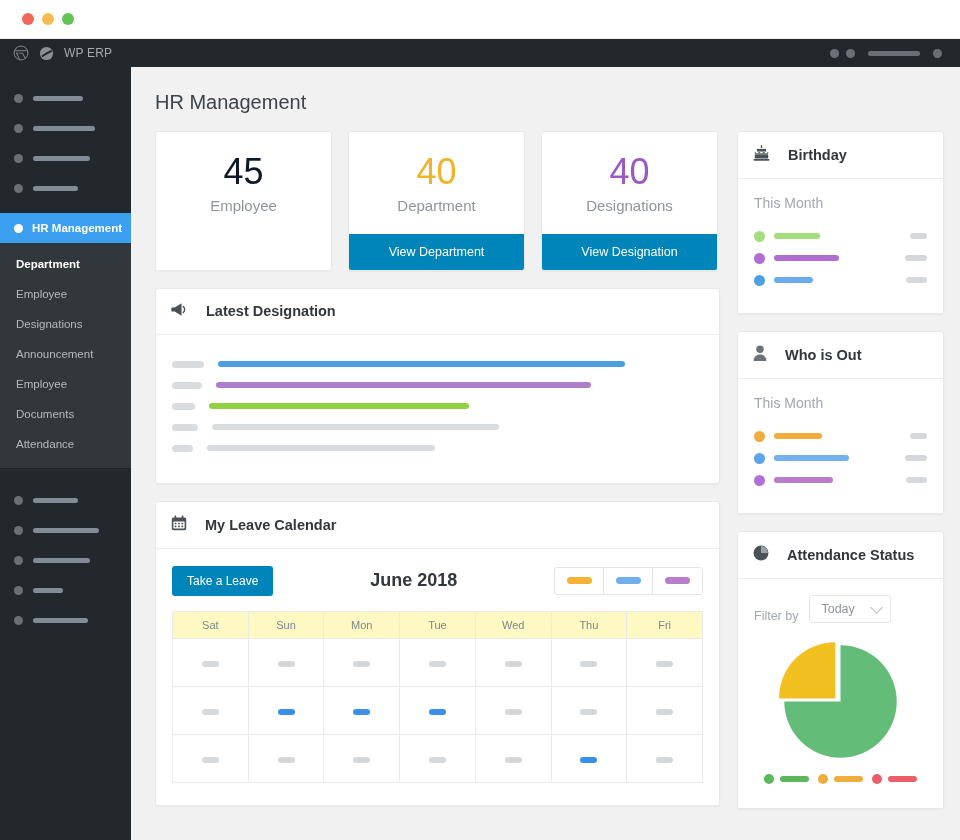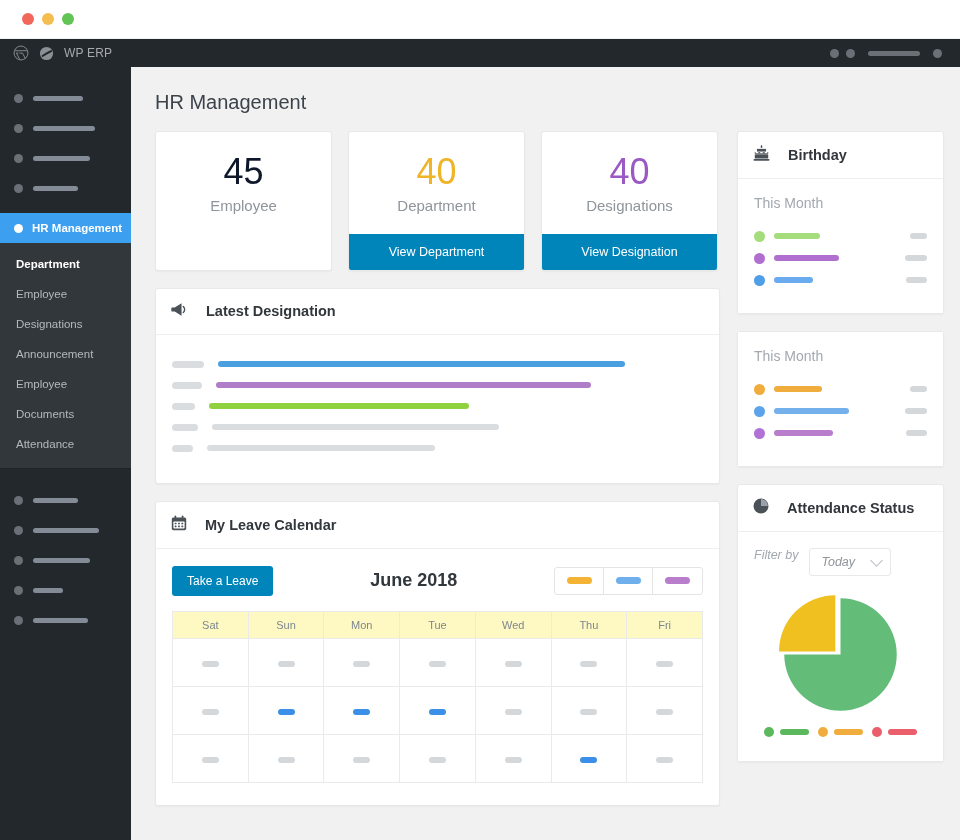--- a/index.html
+++ b/index.html
@@ -188,21 +188,21 @@
   .w-body { padding: 16px 16px 22px 16px; background: #fff; }
   .w-sub { font-size: 14px; color: #a2a8ae; margin-bottom: 14px; }
   .w-row {
     display: flex; align-items: center;
     height: 22px; gap: 9px;
   }
   .w-av { width: 11px; height: 11px; border-radius: 50%; flex: none; }
   .w-name { height: 6px; border-radius: 3px; }
   .w-meta { height: 6px; border-radius: 3px; background: #d4d8db; margin-left: auto; }
 
-  .filter-row { display: flex; align-items: flex-start; gap: 11px; margin-bottom: 4px; font-style: italic; }
+  .filter-row { display: flex; align-items: flex-end; gap: 11px; margin-bottom: 4px; }
   .filter-lbl { font-size: 12.5px; color: #a2a8ae; }
   .select {
     display: flex; align-items: center; gap: 17px;
     border: 1px solid #e8e8e8; border-radius: 3px;
     padding: 6px 9px 6px 11px; background: #fff;
     font-size: 12.5px; color: #8f959b; cursor: pointer;
   }
   .chev { width: 9px; height: 9px; border-left: 1.6px solid #b5bbc1;
           border-bottom: 1.6px solid #b5bbc1; transform: rotate(-45deg);
           margin-top:-4px; flex:none; }
@@ -502,20 +502,29 @@
             </div>
             <div class="w-row">
               <span class="w-av" style="background:#4e9ee8"></span>
               <span class="w-name" style="width:39px;background:#6aabf0"></span>
               <span class="w-meta" style="width:21px"></span>
             </div>
           </div>
         </div>
 
         <div class="card" style="margin-bottom:17px">
+          <div class="card-head">
+            <span>
+              <svg width="14" height="16" viewBox="0 0 16 18" fill="#6b7278">
+                <circle cx="8" cy="4.6" r="4.3"></circle>
+                <path d="M0.6 18c0-4.4 3.3-7.3 7.4-7.3S15.4 13.6 15.4 18z"></path>
+              </svg>
+            </span>
+            <span class="ttl">Who is Out</span>
+          </div>
           <div class="w-body">
             <div class="w-sub">This Month</div>
             <div class="w-row">
               <span class="w-av" style="background:#f0ad3e"></span>
               <span class="w-name" style="width:48px;background:#f0ad3e"></span>
               <span class="w-meta" style="width:17px"></span>
             </div>
             <div class="w-row">
               <span class="w-av" style="background:#5ba3ea"></span>
               <span class="w-name" style="width:75px;background:#74b0ec"></span>

